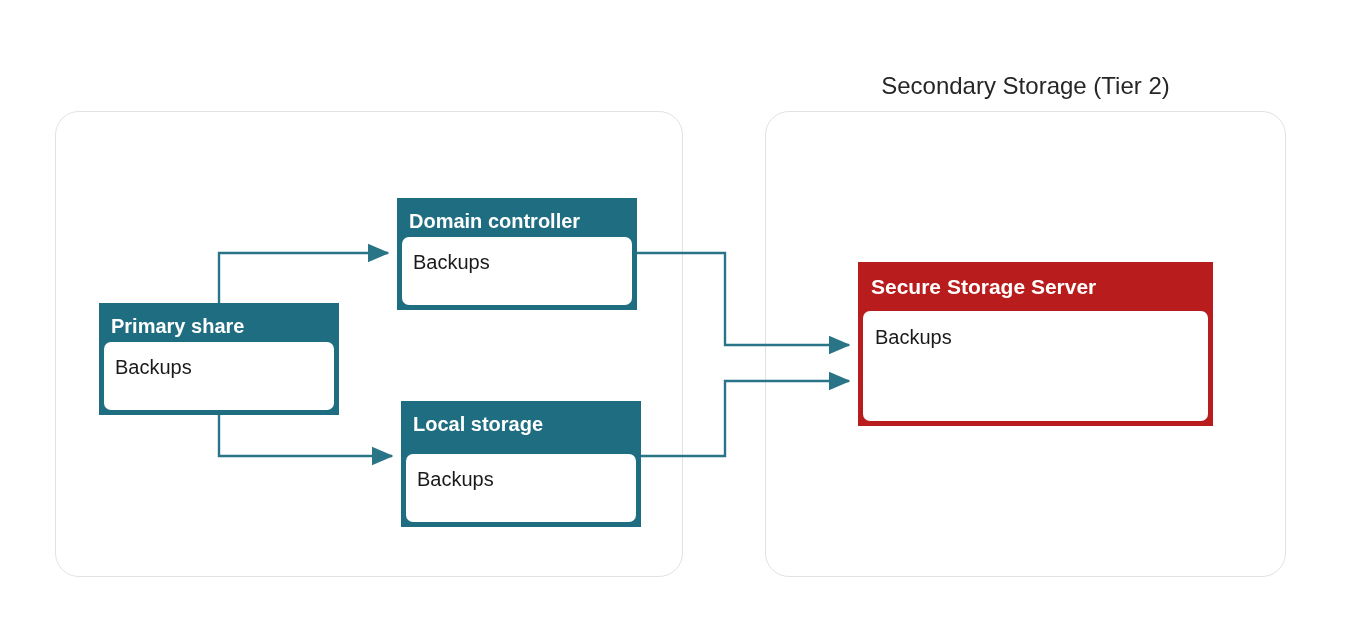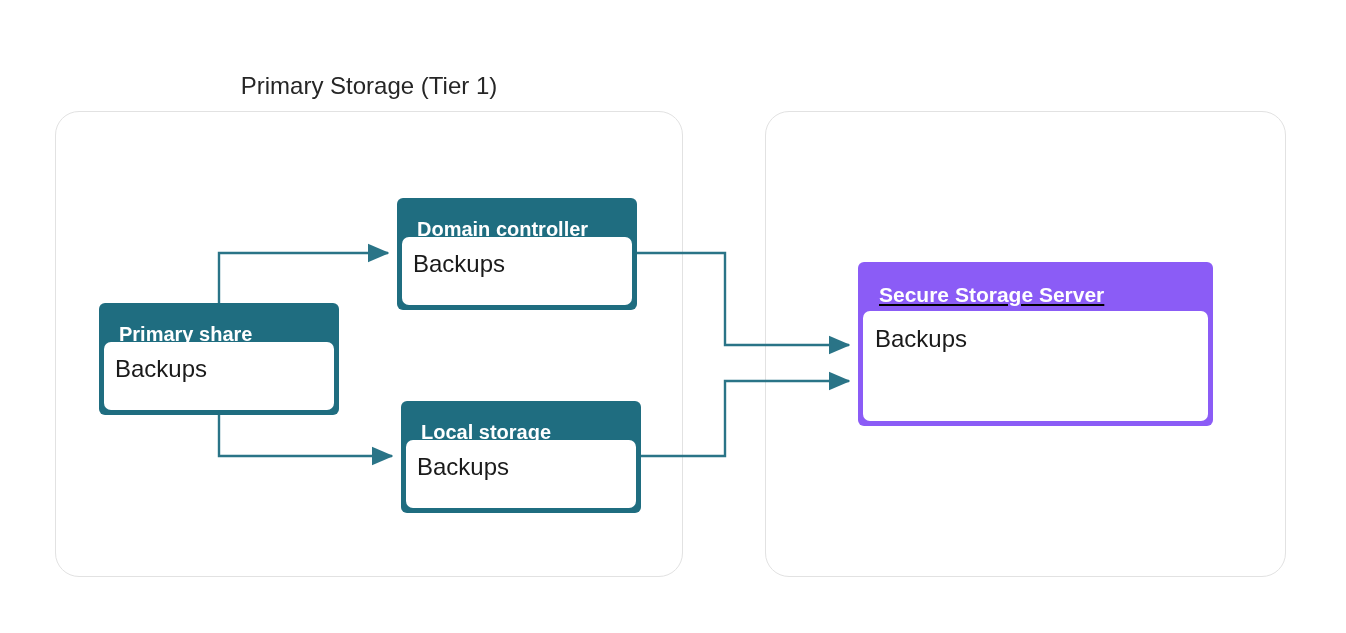--- a/index.html
+++ b/index.html
@@ -49,25 +49,25 @@
     left: 0; top: 0;
     width: 1346px;
     height: 633px;
     overflow: visible;
   }
 
   
   .node {
     position: absolute;
     box-sizing: border-box;
-    border-radius: 6px;
-    padding: 8px;
+    border-radius: 0;
+    padding: 0;
   }
   .node.teal  { background: #1F6D80; }
-  .node.orange{ background: #8b5cf6; text-decoration: underline; }
+  .node.orange{ background: #b91c1c; }
 
   .node-header {
     font-size: 20px;
     font-weight: bold;
     color: #ffffff;
     line-height: 1;
     white-space: nowrap;
     box-sizing: border-box;
   }
   .node.teal .node-header   { padding: 13px 0 0 12px; }
@@ -76,47 +76,47 @@
   .node-body {
     position: absolute;
     left: 5px;
     right: 5px;
     bottom: 5px;
     background: #ffffff;
     border-radius: 7px;
     box-sizing: border-box;
   }
   .node-line {
-    font-size: 24px;
+    font-size: 20px;
     color: #1a1a1a;
     line-height: 1.12;
     white-space: nowrap;
   }
   .node.teal .node-body   { padding: 14px 0 0 11px; }
   .node.orange .node-body { padding: 15px 0 0 12px; }
 
   
   #node-network-share   { left: 99px;  top: 303px; width: 240px; height: 112px; }
   #node-network-share   .node-body { height: 68px; }
 
   #node-domain-controller { left: 397px; top: 198px; width: 240px; height: 112px; }
   #node-domain-controller .node-body { height: 68px; }
 
-  #node-local-storage   { left: 401px; top: 401px; width: 240px; height: 112px; }
+  #node-local-storage   { left: 401px; top: 401px; width: 240px; height: 126px; }
   #node-local-storage   .node-body { height: 68px; }
 
   #node-secure-storage  { left: 858px; top: 262px; width: 355px; height: 164px; }
   #node-secure-storage  .node-body { height: 110px; }
 </style>
 </head>
 <body>
 
 <div id="canvas">
 
-  <div class="group-title" id="title-primary">Primary Storage (Tier 1)</div>
+  <div class="group-title" id="title-secondary">Secondary Storage (Tier 2)</div>
 
   <div class="group-panel" id="panel-primary"></div>
   <div class="group-panel" id="panel-secondary"></div>
 
   <svg id="connectors" viewBox="0 0 1346 633" width="1346" height="633">
     <defs>
       <marker id="arrow-teal" markerWidth="9" markerHeight="9" refX="8.4" refY="4.5" orient="auto" markerUnits="strokeWidth">
         <path d="M0,0.6 L9,4.5 L0,8.4 Z" fill="#2A7487"></path>
       </marker>
     </defs>

